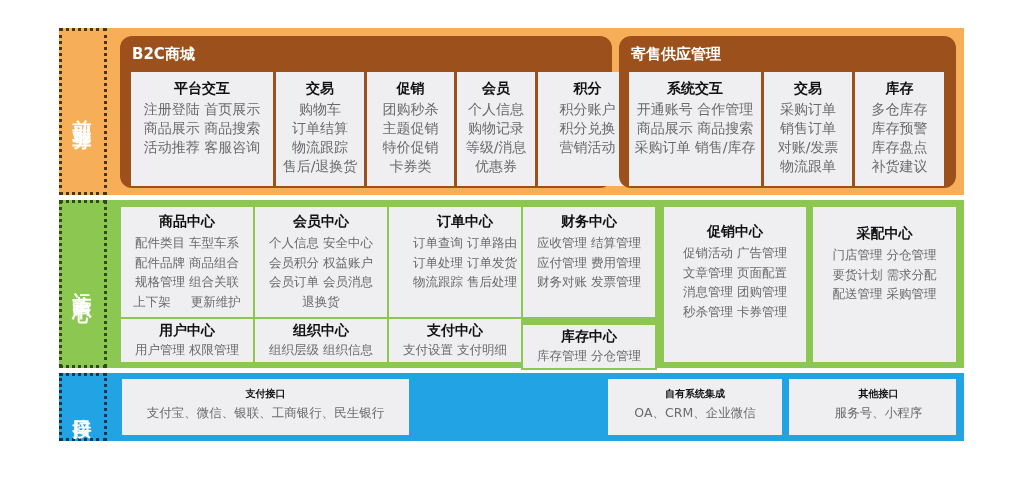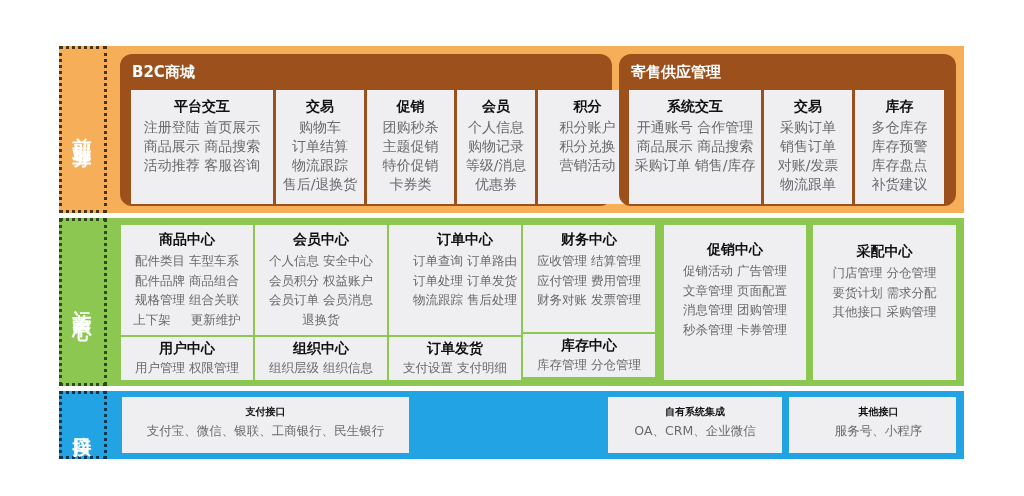--- a/index.html
+++ b/index.html
@@ -1,19 +1,19 @@
 <!DOCTYPE html>
 <html><head>
 <meta charset="utf-8">
 <style>
   * { box-sizing: border-box; margin: 0; padding: 0; }
   html, body { width: 1024px; height: 496px; background: #ffffff; overflow: hidden; }
   body { font-family: "DejaVu Sans", "Liberation Sans", sans-serif; position: relative; }
 
-  .band { position: absolute; left: 59px; width: 905px; margin-top: 18px; }
+  .band { position: absolute; left: 59px; width: 905px; }
   .band-label {
     position: absolute; left: 0; top: 0; bottom: 0; width: 48px;
     border: 3px dotted #3a2a1a; color: #fff; font-weight: bold;
     font-size: 19px; line-height: 26px; display: flex; align-items: center; justify-content: center;
     text-align: center; writing-mode: vertical-rl; letter-spacing: 4px;
   }
 
   
   #front { top: 28px; height: 167px; background: #f7ae59; }
   #front .band-label { background: #f7ae59; border-color: #4a3418; }
@@ -147,40 +147,40 @@
 
   <div class="cell" style="left:60px;top:117px;width:136px;height:47px;">
     <div class="mod-title" style="margin-top:3px;margin-bottom:0;">用户中心</div>
     <div class="mod-line">用户管理  权限管理</div>
   </div>
   <div class="cell" style="left:194px;top:117px;width:136px;height:47px;">
     <div class="mod-title" style="margin-top:3px;margin-bottom:0;">组织中心</div>
     <div class="mod-line">组织层级  组织信息</div>
   </div>
   <div class="cell" style="left:328px;top:117px;width:136px;height:47px;">
-    <div class="mod-title" style="margin-top:3px;margin-bottom:0;">订单发货</div>
+    <div class="mod-title" style="margin-top:3px;margin-bottom:0;">支付中心</div>
     <div class="mod-line">支付设置  支付明细</div>
   </div>
-  <div class="cell" style="left:462px;top:114px;width:136px;height:47px;">
+  <div class="cell" style="left:462px;top:123px;width:136px;height:47px;">
     <div class="mod-title" style="margin-top:3px;margin-bottom:0;">库存中心</div>
     <div class="mod-line">库存管理  分仓管理</div>
   </div>
 
   <div class="cell" style="left:603px;top:5px;width:146px;height:159px;">
     <div class="mod-title" style="margin-top:16px;">促销中心</div>
     <div class="mod-line">促销活动  广告管理</div>
     <div class="mod-line">文章管理  页面配置</div>
     <div class="mod-line">消息管理  团购管理</div>
     <div class="mod-line">秒杀管理  卡券管理</div>
   </div>
   <div class="cell" style="left:752px;top:5px;width:147px;height:159px;">
     <div class="mod-title" style="margin-top:18px;">采配中心</div>
     <div class="mod-line">门店管理  分仓管理</div>
     <div class="mod-line">要货计划  需求分配</div>
-    <div class="mod-line">其他接口  采购管理</div>
+    <div class="mod-line">配送管理  采购管理</div>
   </div>
 </div>
 
 <div class="band" id="iface">
   <div class="band-label">接口</div>
 
   <div class="icell" style="left:63px;width:287px;">
     <div class="mod-title">支付接口</div>
     <div class="mod-line">支付宝、微信、银联、工商银行、民生银行</div>
   </div>

